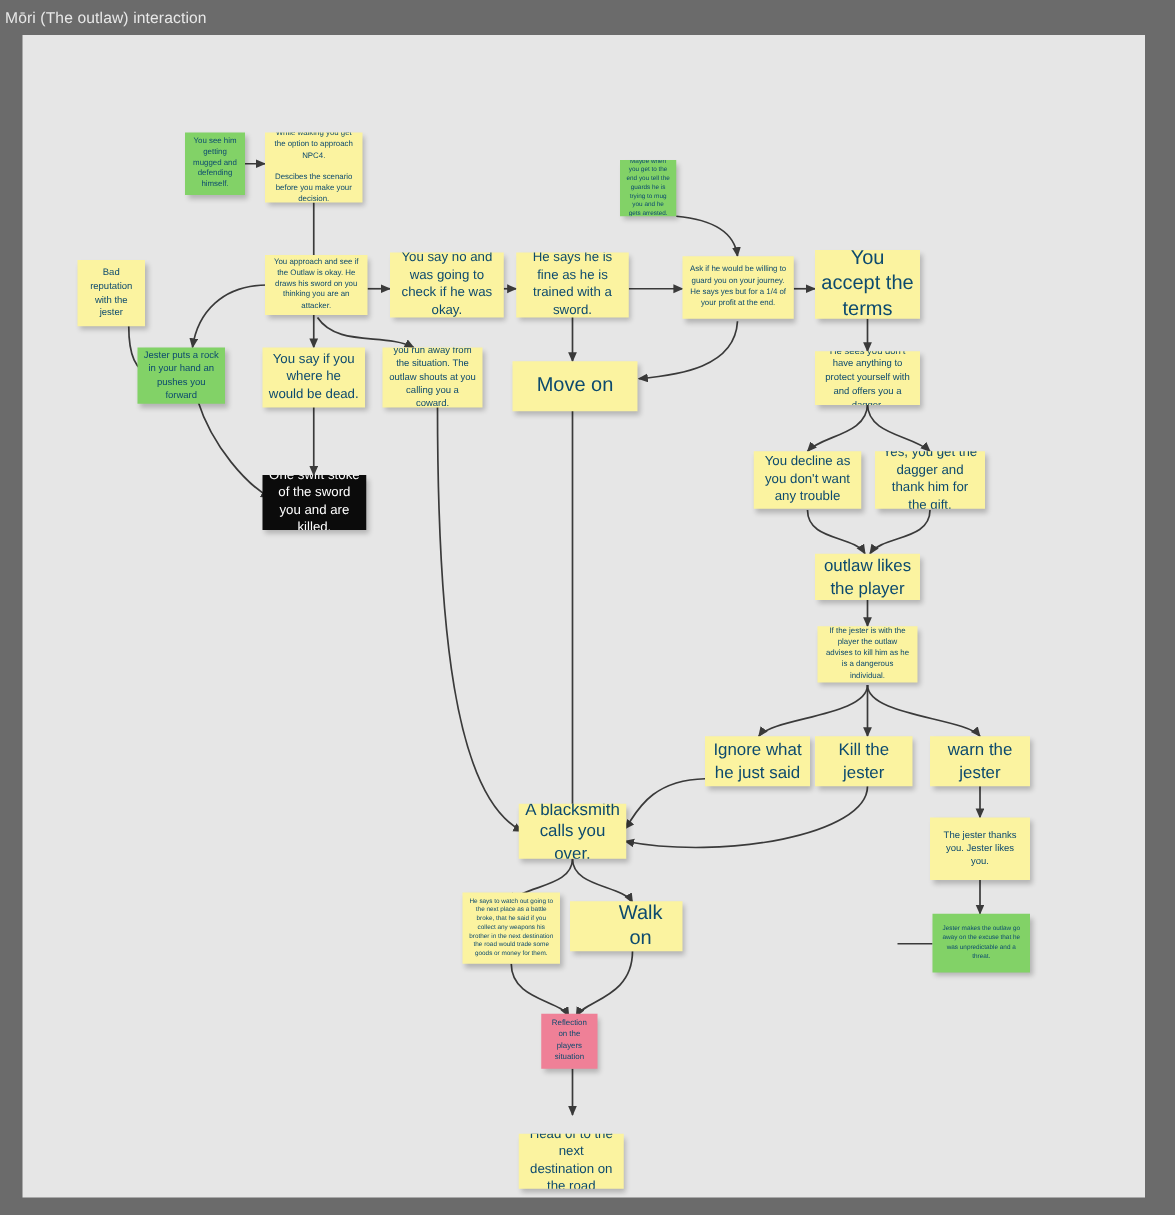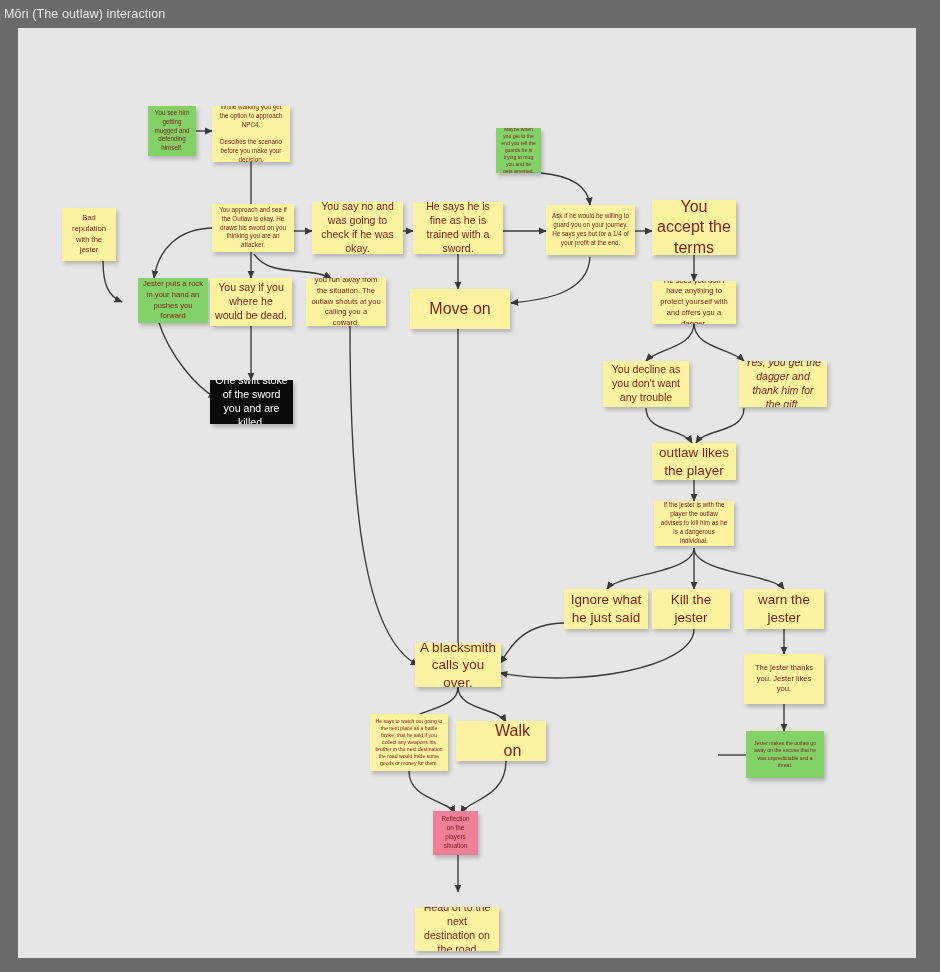--- a/index.html
+++ b/index.html
@@ -40,21 +40,21 @@
     pointer-events: none;
   }
   .note {
     position: absolute;
     background: #fbf3a0;
     box-shadow: 2px 3px 4px rgba(0,0,0,0.22);
     display: flex;
     align-items: center;
     justify-content: center;
     text-align: center;
-    color: #7f1d1d;
+    color: #0c4a6e;
     line-height: 1.28;
     padding: 4px 5px;
     overflow: hidden;
   }
   .note.green { background: #82d267; }
   .note.pink  { background: #ef8097; }
   .note.black { background: #0b0b0b; color: #ffffff; }
   .note .txt { width: 100%; display: block; }
   .t-xs  { font-size: 5.1px; line-height: 1.38; }
   .t-sm  { font-size: 6.3px; line-height: 1.42; }
@@ -186,21 +186,21 @@
     </div>
 
     <div class="note" style="left:528px; top:177px; width:89px; height:50px;">
       <span class="txt t-sm">Ask if he would be willing to guard you on your journey. He says yes but for a 1/4 of your profit at the end.</span>
     </div>
 
     <div class="note" style="left:634px; top:172px; width:84px; height:55px;">
       <span class="txt t-xxl">You accept the terms</span>
     </div>
 
-    <div class="note green" style="left:92px; top:250px; width:70px; height:45px;margin-left:28px;">
+    <div class="note green" style="left:92px; top:250px; width:70px; height:45px;">
       <span class="txt t-md">Jester puts a rock in your hand an pushes you forward</span>
     </div>
 
     <div class="note" style="left:192px; top:250px; width:82px; height:48px;">
       <span class="txt t-lg">You say if you where he would be dead.</span>
     </div>
 
     <div class="note" style="left:288px; top:250px; width:80px; height:48px;">
       <span class="txt t-md">you run away from the situation. The outlaw shouts at you calling you a coward.</span>
     </div>
@@ -214,21 +214,21 @@
     </div>
 
     <div class="note black" style="left:192px; top:352px; width:83px; height:44px;">
       <span class="txt t-lg">One swift stoke of the sword you and are killed.</span>
     </div>
 
     <div class="note" style="left:585px; top:333px; width:86px; height:46px;">
       <span class="txt t-lg">You decline as you don't want any trouble</span>
     </div>
 
-    <div class="note" style="left:721px; top:333px; width:88px; height:46px;font-style:italic;">
+    <div class="note" style="left:682px; top:333px; width:88px; height:46px;">
       <span class="txt t-lg">Yes, you get the dagger and thank him for the gift.</span>
     </div>
 
     <div class="note" style="left:634px; top:415px; width:84px; height:37px;">
       <span class="txt t-xl">outlaw likes the player</span>
     </div>
 
     <div class="note" style="left:636px; top:473px; width:80px; height:45px;">
       <span class="txt t-sm">If the jester is with the player the outlaw advises to kill him as he is a dangerous individual.</span>
     </div>

